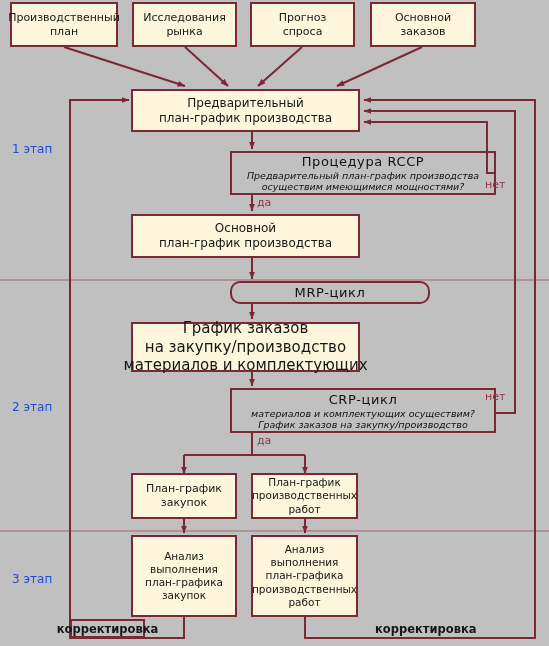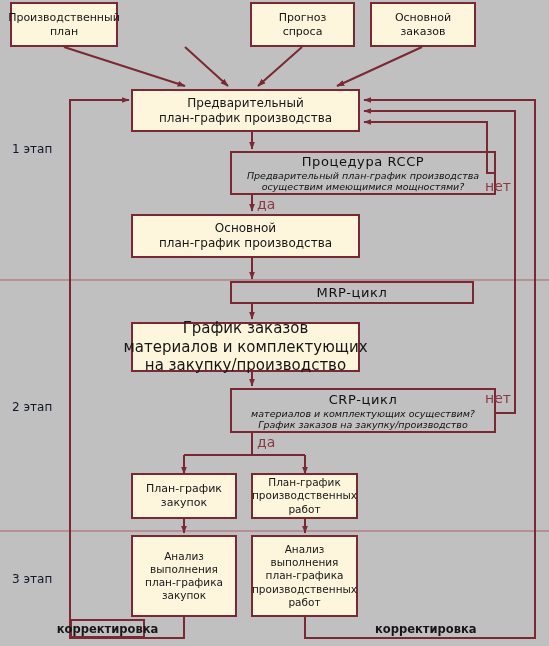--- a/index.html
+++ b/index.html
@@ -55,28 +55,28 @@
     font-size:11.5px;font-weight:bold;color:#161616;
   }
   .corr-label{
     position:absolute;
     font-size:11.5px;font-weight:bold;color:#161616;
     white-space:nowrap;
   }
 
   .stage-label{
     position:absolute;
-    color:#0f172a;
+    color:#1d4ed8;
     font-size:12px;
     white-space:nowrap;
   }
   .edge-label{
     position:absolute;
     color:#8d3744;
-    font-size:14px;
+    font-size:11px;
     white-space:nowrap;
   }
 </style>
 </head>
 <body>
 
 <div id="canvas">
 
   <svg class="wires" viewBox="0 0 549 646" xmlns="http://www.w3.org/2000/svg">
     <defs>
@@ -121,20 +121,24 @@
       <path d="M305,617 L305,638 L535,638 L535,100 L364,100" marker-end="url(#ah)"></path>
 
     </g>
   </svg>
 
   <div class="node" style="left:10px;top:2px;width:108px;height:45px;">
     <span class="ln">Производственный</span>
     <span class="ln">план</span>
   </div>
 
+  <div class="node" style="left:132px;top:2px;width:105px;height:45px;">
+    <span class="ln">Исследования</span>
+    <span class="ln">рынка</span>
+  </div>
 
   <div class="node" style="left:250px;top:2px;width:105px;height:45px;">
     <span class="ln">Прогноз</span>
     <span class="ln">спроса</span>
   </div>
 
   <div class="node" style="left:370px;top:2px;width:106px;height:45px;">
     <span class="ln">Основной</span>
     <span class="ln">заказов</span>
   </div>
@@ -144,22 +148,22 @@
     <span class="ln">план-график производства</span>
   </div>
 
   <div class="node" style="left:131px;top:214px;width:229px;height:44px;font-size:12px;">
     <span class="ln">Основной</span>
     <span class="ln">план-график производства</span>
   </div>
 
   <div class="node" style="left:131px;top:322px;width:229px;height:50px;font-size:15px;text-align:right;">
     <span class="ln">График заказов</span>
+    <span class="ln">на закупку/производство</span>
     <span class="ln">материалов и комплектующих</span>
-    <span class="ln">на закупку/производство</span>
   </div>
 
   <div class="node" style="left:131px;top:473px;width:106px;height:46px;">
     <span class="ln">План-график</span>
     <span class="ln">закупок</span>
   </div>
 
   <div class="node" style="left:251px;top:473px;width:107px;height:46px;font-size:10.5px;">
     <span class="ln">План-график</span>
     <span class="ln">производственных</span>
@@ -182,21 +186,21 @@
   </div>
 
   <div class="cycle" style="left:230px;top:151px;width:266px;height:44px;">
     <span class="title">Процедура RCCP</span>
     <span class="sub">
       <span class="ln">Предварительный план-график производства</span>
       <span class="ln">осуществим имеющимися мощностями?</span>
     </span>
   </div>
 
-  <div class="cycle" style="left:230px;top:281px;width:244px;height:23px;">
+  <div class="cycle" style="left:230px;top:281px;width:200px;height:23px;border-radius:10px;">
     <span class="title">MRP-цикл</span>
   </div>
 
   <div class="cycle" style="left:230px;top:388px;width:266px;height:45px;">
     <span class="title">CRP-цикл</span>
     <span class="sub">
       <span class="ln">материалов и комплектующих осуществим?</span>
       <span class="ln">График заказов на закупку/производство</span>
     </span>
   </div>

